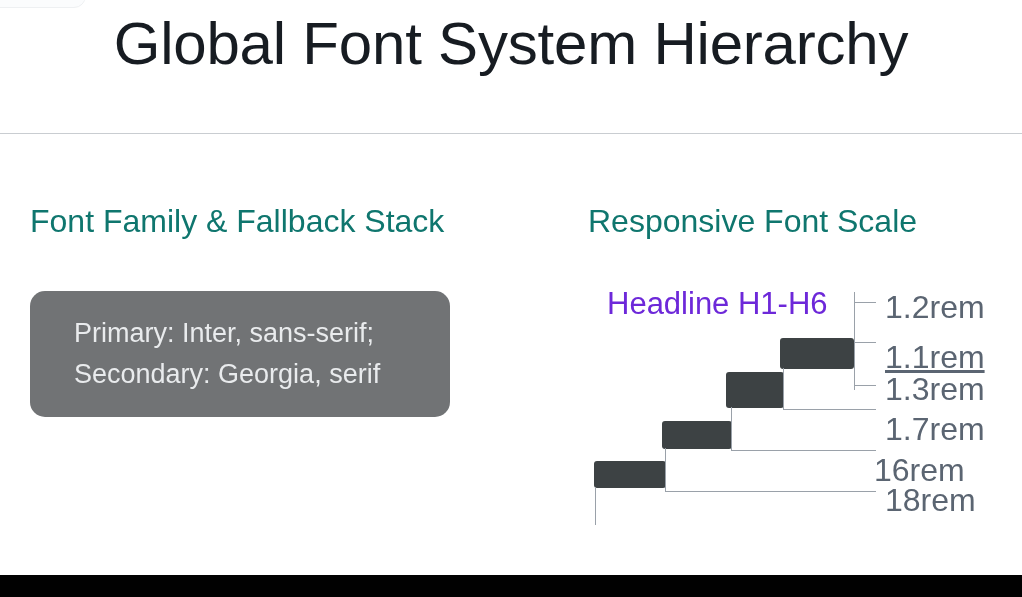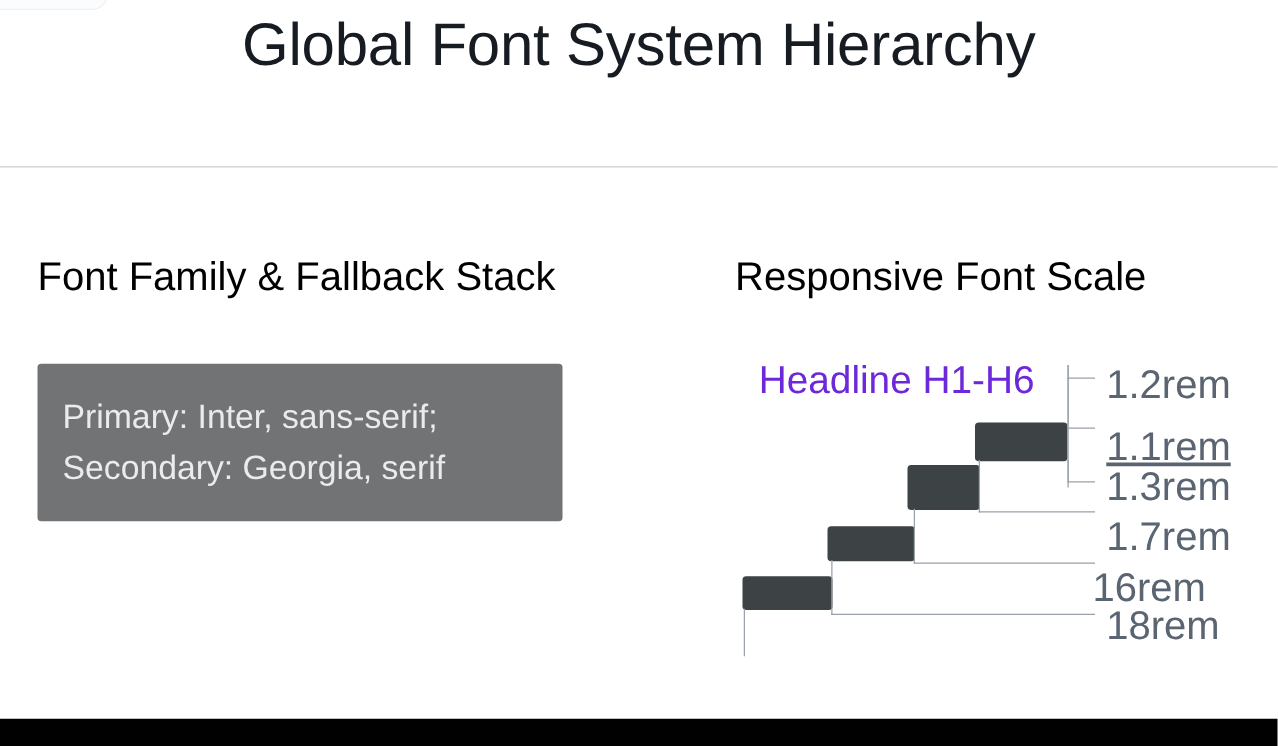--- a/index.html
+++ b/index.html
@@ -36,58 +36,58 @@
     background: #fbfcfd;
     box-sizing: border-box;
   }
 
   .title {
     position: absolute;
     left: 0;
     top: 8px;
     width: 1022px;
     text-align: center;
-    font-size: 48px;
+    font-size: 60px;
     line-height: 1.2;
     font-weight: 400;
     color: #171c22;
     letter-spacing: -0.2px;
   }
 
   .divider {
     position: absolute;
     left: 0;
     top: 133px;
     width: 1022px;
     height: 1px;
     background: #c9cdd1;
   }
 
   .col-heading {
     position: absolute;
     font-size: 32px;
     line-height: 1.15;
     font-weight: 400;
-    color: #000000;
+    color: #0f766e;
     white-space: nowrap;
   }
   .col-heading.left  { left: 30px;  top: 203px; }
   .col-heading.right { left: 588px; top: 203px; }
 
   
   .font-card {
     position: absolute;
     left: 30px;
     top: 291px;
     width: 420px;
     height: 126px;
     background: #717375;
-    border-radius: 3px;
+    border-radius: 15px;
     box-sizing: border-box;
-    padding: 22px 0 0 20px;
+    padding: 22px 0 0 44px;
   }
   .font-card .line {
     font-size: 27px;
     line-height: 41px;
     color: #e9ebed;
     white-space: nowrap;
   }
 
   
   .scale-area {

